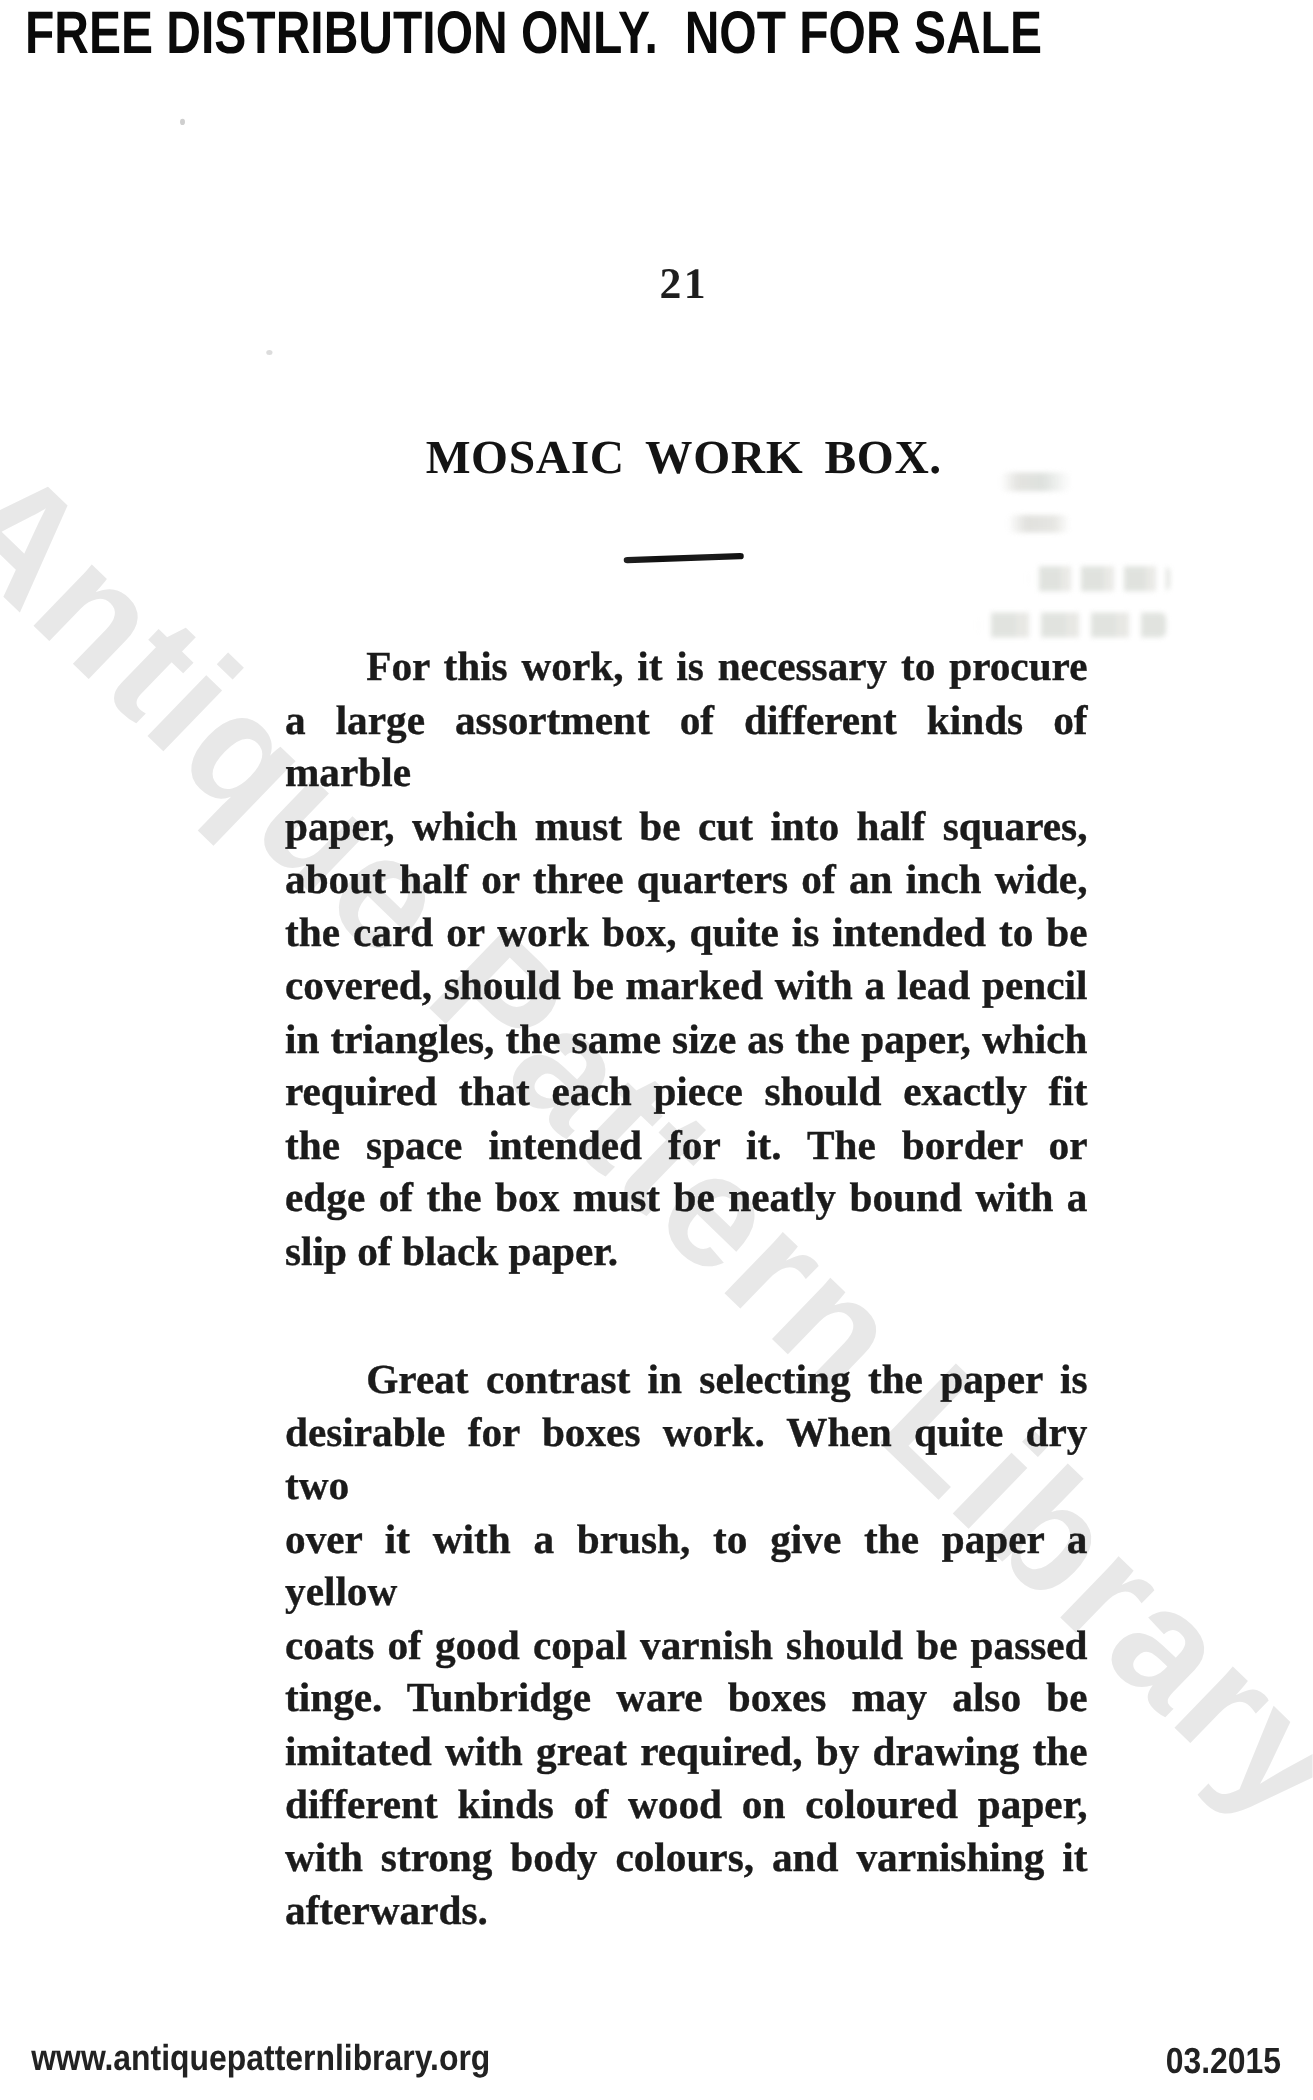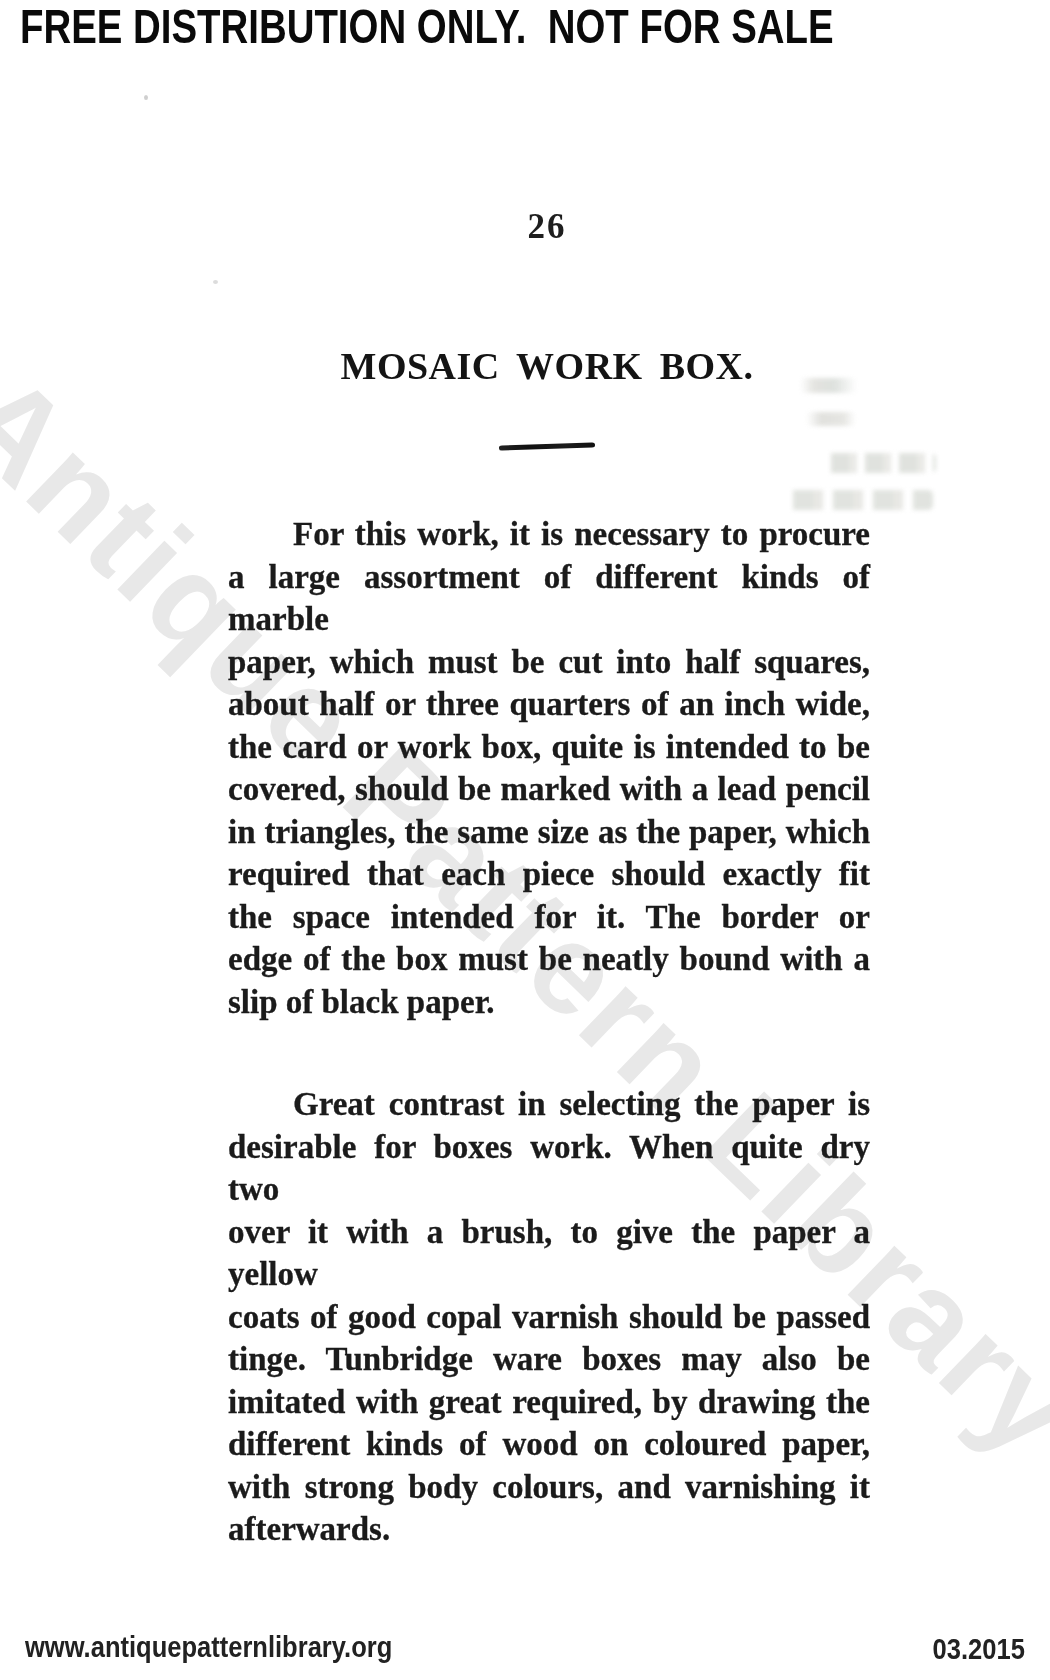--- a/index.html
+++ b/index.html
@@ -113,21 +113,21 @@
 </style>
 </head>
 <body>
 
 <div class="page">
 
   <div class="banner">FREE DISTRIBUTION ONLY.  NOT FOR SALE</div>
 
   <div class="watermark">Antique Pattern Library</div>
 
-  <div class="page-number">26</div>
+  <div class="page-number">21</div>
 
   <div class="doc-title">MOSAIC WORK BOX.</div>
 
   <div class="title-divider"></div>
 
   <div class="body-col">
     <div class="para">
       <div class="jline indent">For this work, it is necessary to procure</div>
       <div class="jline">a large assortment of different kinds of marble</div>
       <div class="jline">paper, which must be cut into half squares,</div>

